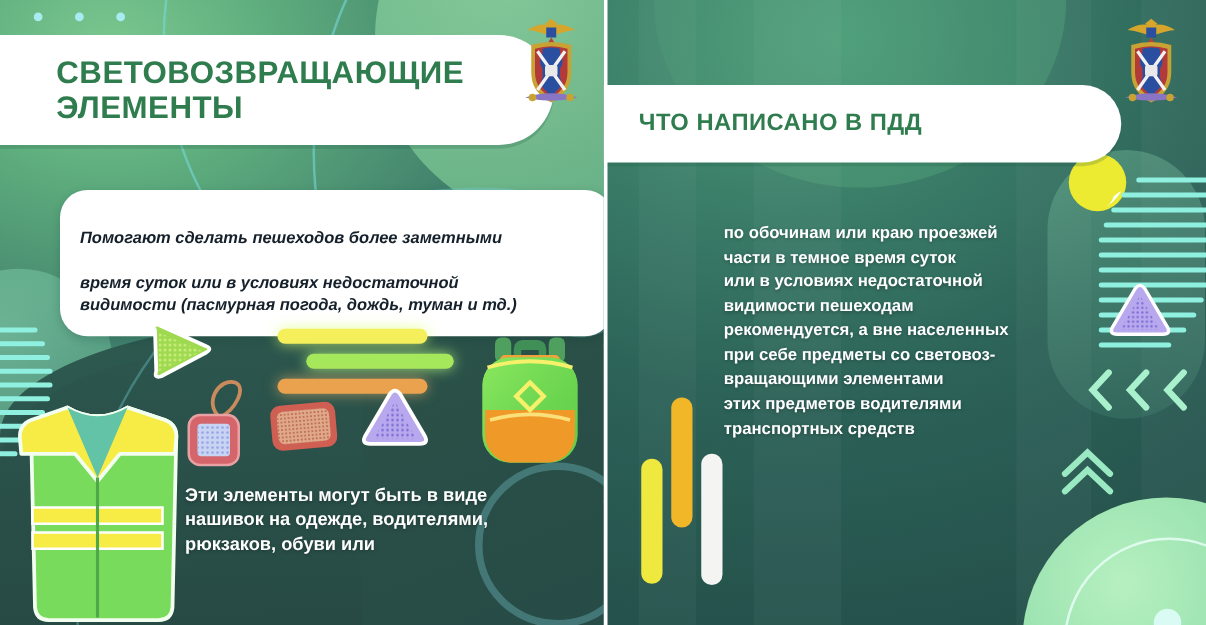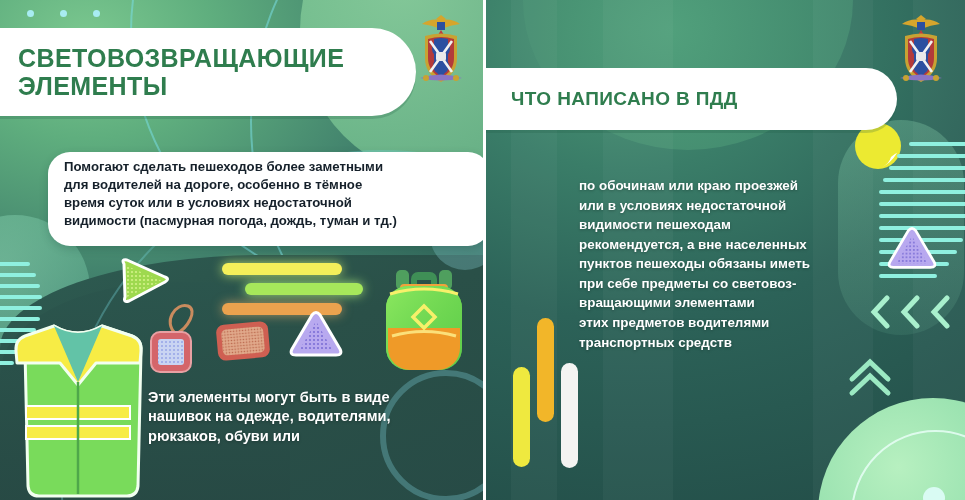--- a/index.html
+++ b/index.html
@@ -33,29 +33,29 @@
   .l-circ-b{left:430px;top:200px;width:70px;height:70px;background:rgba(140,215,220,.30);}
   .l-arc1{left:130px;top:-230px;width:520px;height:520px;border-width:2px;}
   .l-arc2{left:250px;top:-160px;width:520px;height:560px;border-width:2px;}
   .l-arc3{left:60px;top:150px;width:640px;height:640px;border-width:2px;opacity:.6;}
   .hatch{position:absolute;display:flex;flex-direction:column;gap:7px;}
   .hatch i{display:block;height:4px;border-radius:2px;background:#8ff0df;}
 
   
   .banner{position:absolute;background:#ffffff;border-radius:0 60px 60px 0;
      box-shadow:0 3px 0 rgba(30,90,70,.22);z-index:20;display:flex;align-items:center;}
-  .banner-l{left:0;top:28px;width:398px;height:88px;padding-left:18px;}
+  .banner-l{left:0;top:28px;width:398px;height:88px;padding-left:45px;}
   .banner-r{left:0;top:68px;width:386px;height:62px;padding-left:28px;}
   .banner-l .btxt{color:#2f7d4e;font-size:25px;font-weight:700;line-height:1.12;letter-spacing:.4px;}
   .banner-r .btxt{color:#2f7d4e;font-size:19px;font-weight:700;letter-spacing:.4px;white-space:nowrap;}
 
   
   .card{position:absolute;left:48px;top:152px;width:408px;
-     background:#fff;border-radius:22px;padding:6px 18px 16px 16px;z-index:22;
-     box-shadow:0 3px 8px rgba(20,60,50,.22);}
+     background:#fff;border-radius:22px;padding:29px 18px 16px 16px;z-index:22;
+     box-shadow:0 3px 8px rgba(20,60,50,.22);font-style:italic;}
   .card p{margin:0;color:#15202a;font-size:13.2px;font-weight:700;line-height:1.36;}
 
   .white-note{position:absolute;left:148px;top:388px;z-index:25;
      color:#ffffff;font-size:14.6px;font-weight:700;line-height:1.32;
      text-shadow:0 1px 3px rgba(0,0,0,.25);}
 
   
   .obj{position:absolute;z-index:24;}
   .vest{left:12px;top:318px;width:132px;height:182px;}
   .tri-green{left:118px;top:258px;width:54px;height:48px;}
@@ -155,21 +155,21 @@
         <rect x="24" y="40" width="10" height="9" rx="2" fill="#e9e9e9"></rect>
         <path d="M8 66 q21 -7 42 0 q-21 5 -42 0z" fill="#8a74c4"></path>
         <circle cx="14" cy="66" r="3" fill="#c8a233"></circle>
         <circle cx="44" cy="66" r="3" fill="#c8a233"></circle>
       </g>
     </svg>
 
     <div class="card">
       <p>
         <span>Помогают сделать пешеходов более заметными</span><br>
-        <span>для водителей на дороге, особенно в тёмное</span><br>
+        <br>
         <span>время суток или в условиях недостаточной</span><br>
         <span>видимости (пасмурная погода, дождь, туман и тд.)</span>
       </p>
     </div>
 
     <div class="obj bar-y"></div>
     <div class="obj bar-g"></div>
     <div class="obj bar-o"></div>
 
     <svg class="obj tri-green" viewBox="0 0 54 48">
@@ -328,24 +328,24 @@
     </svg>
 
     <div class="r-bars" style="left:0;top:0;">
       <i style="left:30px;top:367px;width:17px;height:100px;background:#efe93f;"></i>
       <i style="left:54px;top:318px;width:17px;height:104px;background:#f2b629;"></i>
       <i style="left:78px;top:363px;width:17px;height:105px;background:#f4f4f2;"></i>
     </div>
 
     <div class="r-body">
       <div>по обочинам или краю проезжей</div>
+      <div>части в темное время суток</div>
       <div>или в условиях недостаточной</div>
       <div>видимости пешеходам</div>
       <div>рекомендуется, а вне населенных</div>
-      <div>пунктов пешеходы обязаны иметь</div>
       <div>при себе предметы со световоз-</div>
       <div>вращающими элементами</div>
       <div>этих предметов водителями</div>
       <div>транспортных средств</div>
     </div>
   </div>
 
   <div class="divider"></div>
 </div>
 

